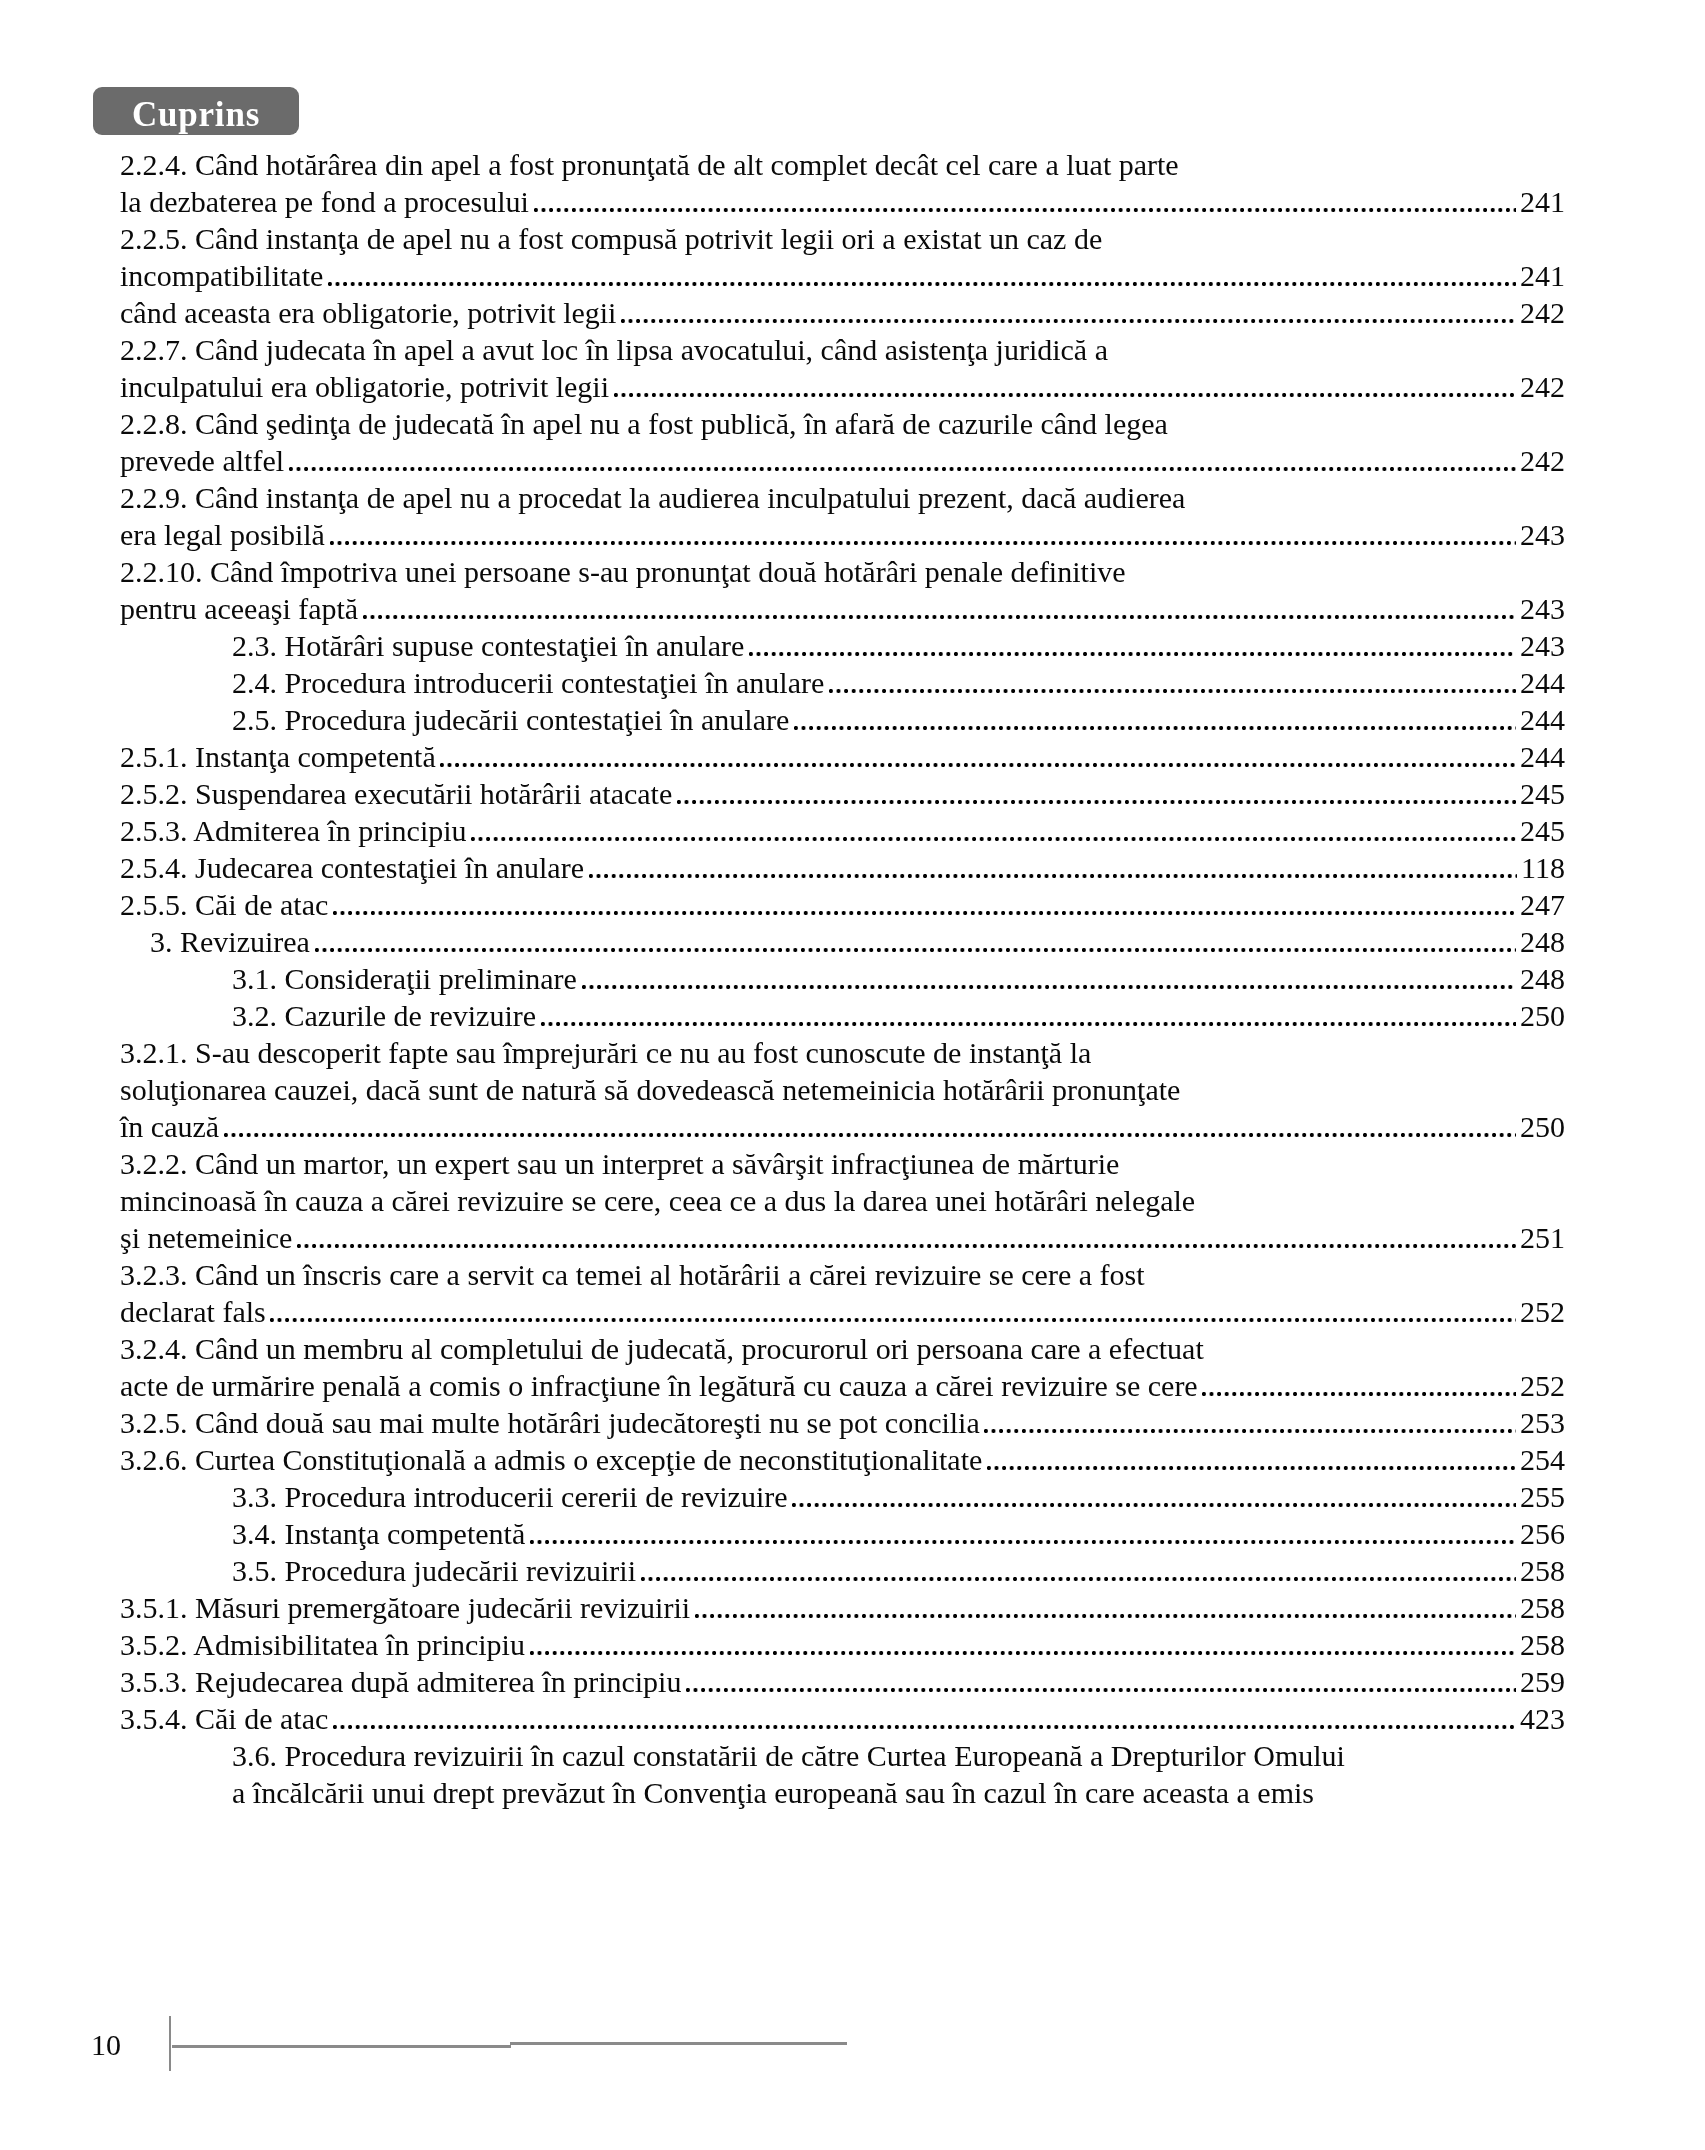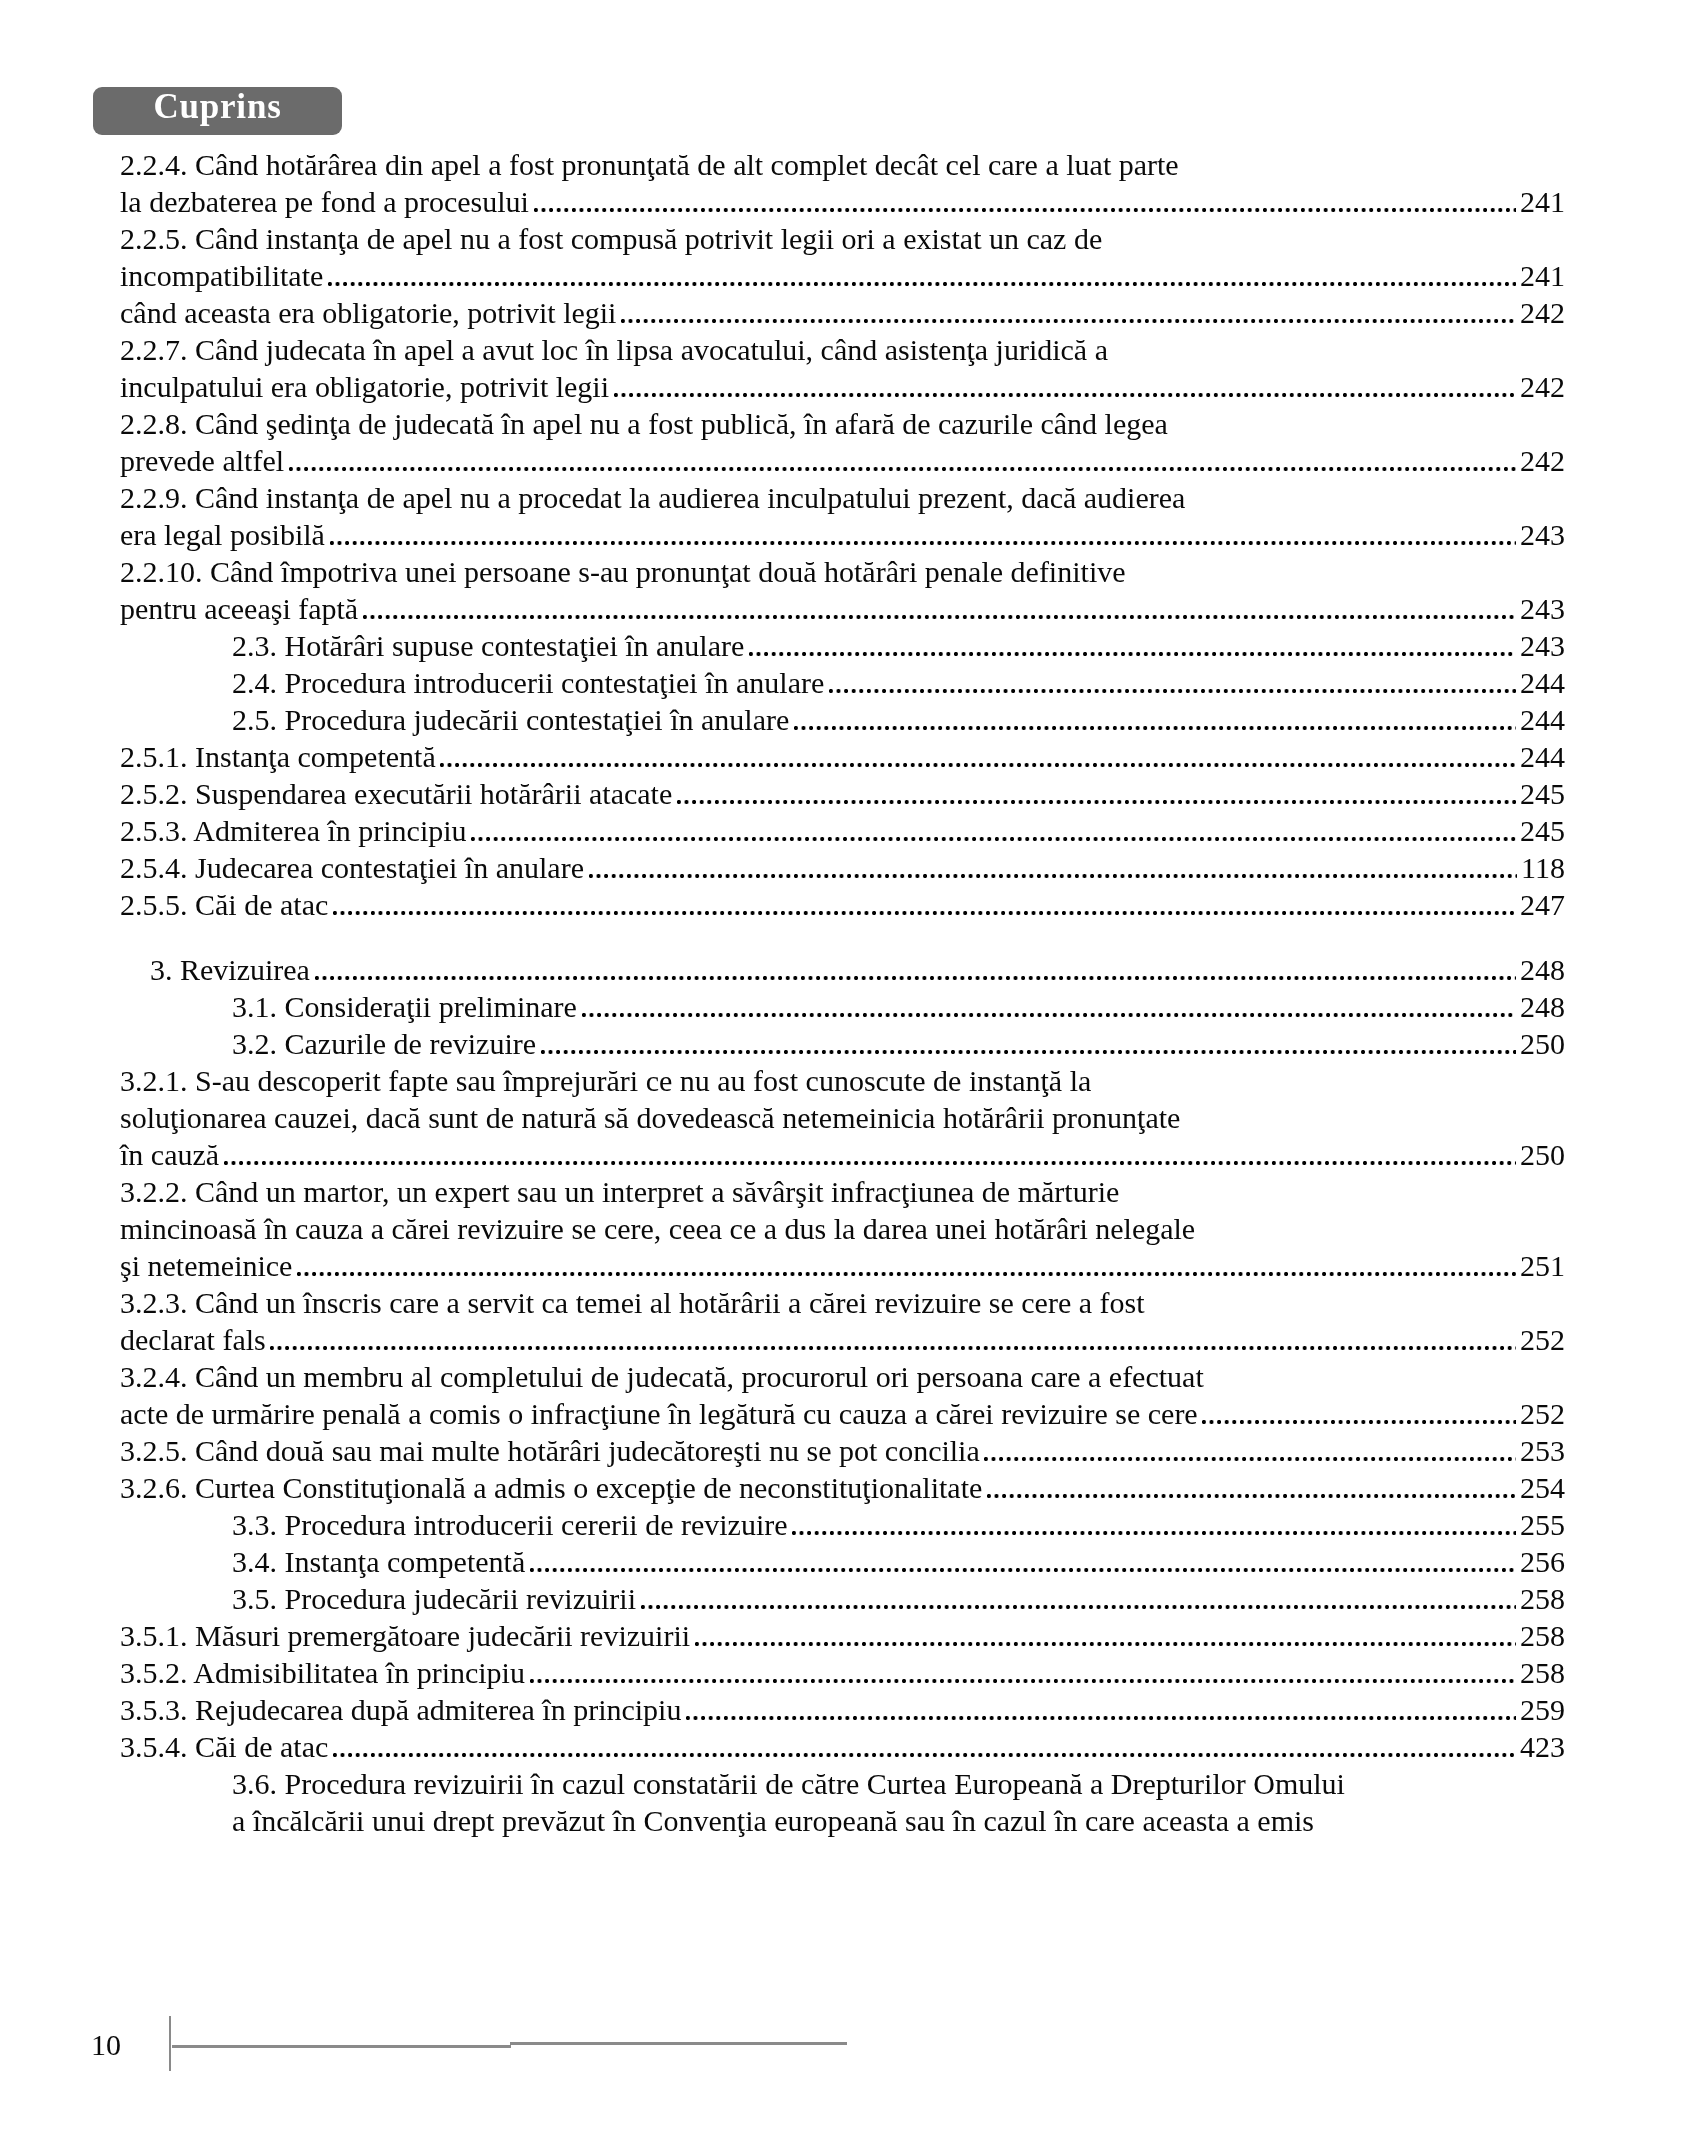--- a/index.html
+++ b/index.html
@@ -9,26 +9,26 @@
     height: 2151px;
     background: #ffffff;
     font-family: "Liberation Serif", "DejaVu Serif", serif;
     color: #0a0a0a;
     overflow: hidden;
   }
   .header-box {
     position: absolute;
     left: 93px;
     top: 87px;
-    width: 249px;
+    width: 206px;
     height: 48px;
     background: #6b6b6b;
     border-radius: 9px;
     display: flex;
-    align-items: flex-start;
+    align-items: flex-end;
     justify-content: center;
   }
   .header-title {
     color: #ffffff;
     font-size: 35px;
     font-weight: bold;
     letter-spacing: 0.8px;
   }
   .toc {
     position: absolute;
@@ -40,21 +40,21 @@
   }
   .toc-row {
     display: flex;
     align-items: baseline;
     height: 37px;
     line-height: 37px;
     font-size: 30px;
     padding-right: 140px;
     box-sizing: border-box;
   }
-  .toc-row.indent-1 { padding-left: 150px; margin-top: 28px; }
+  .toc-row.indent-1 { padding-left: 150px; }
   .toc-row.indent-2 { padding-left: 184px; margin-left: 48px; }
   .toc-row.indent-3 { padding-left: 120px; }
   .toc-text {
     flex: 0 0 auto;
     white-space: nowrap;
   }
   .toc-leader {
     flex: 1 1 auto;
     min-width: 23px;
     height: 3.8px;

